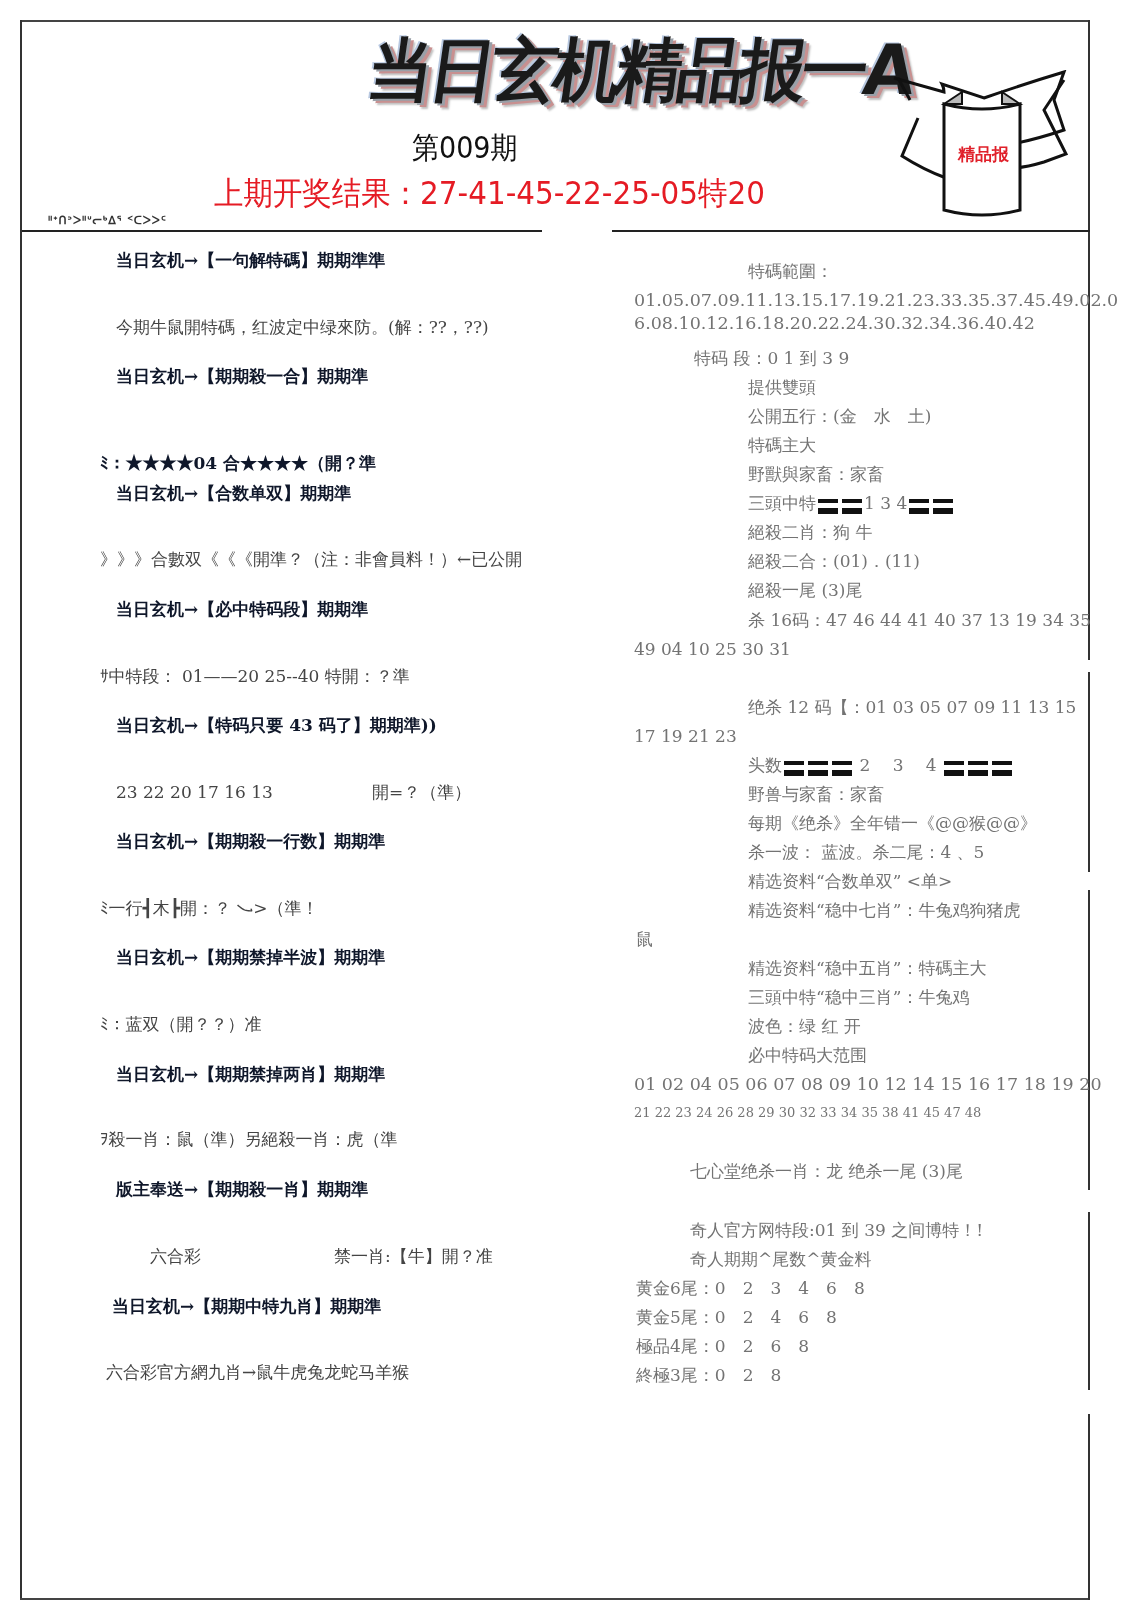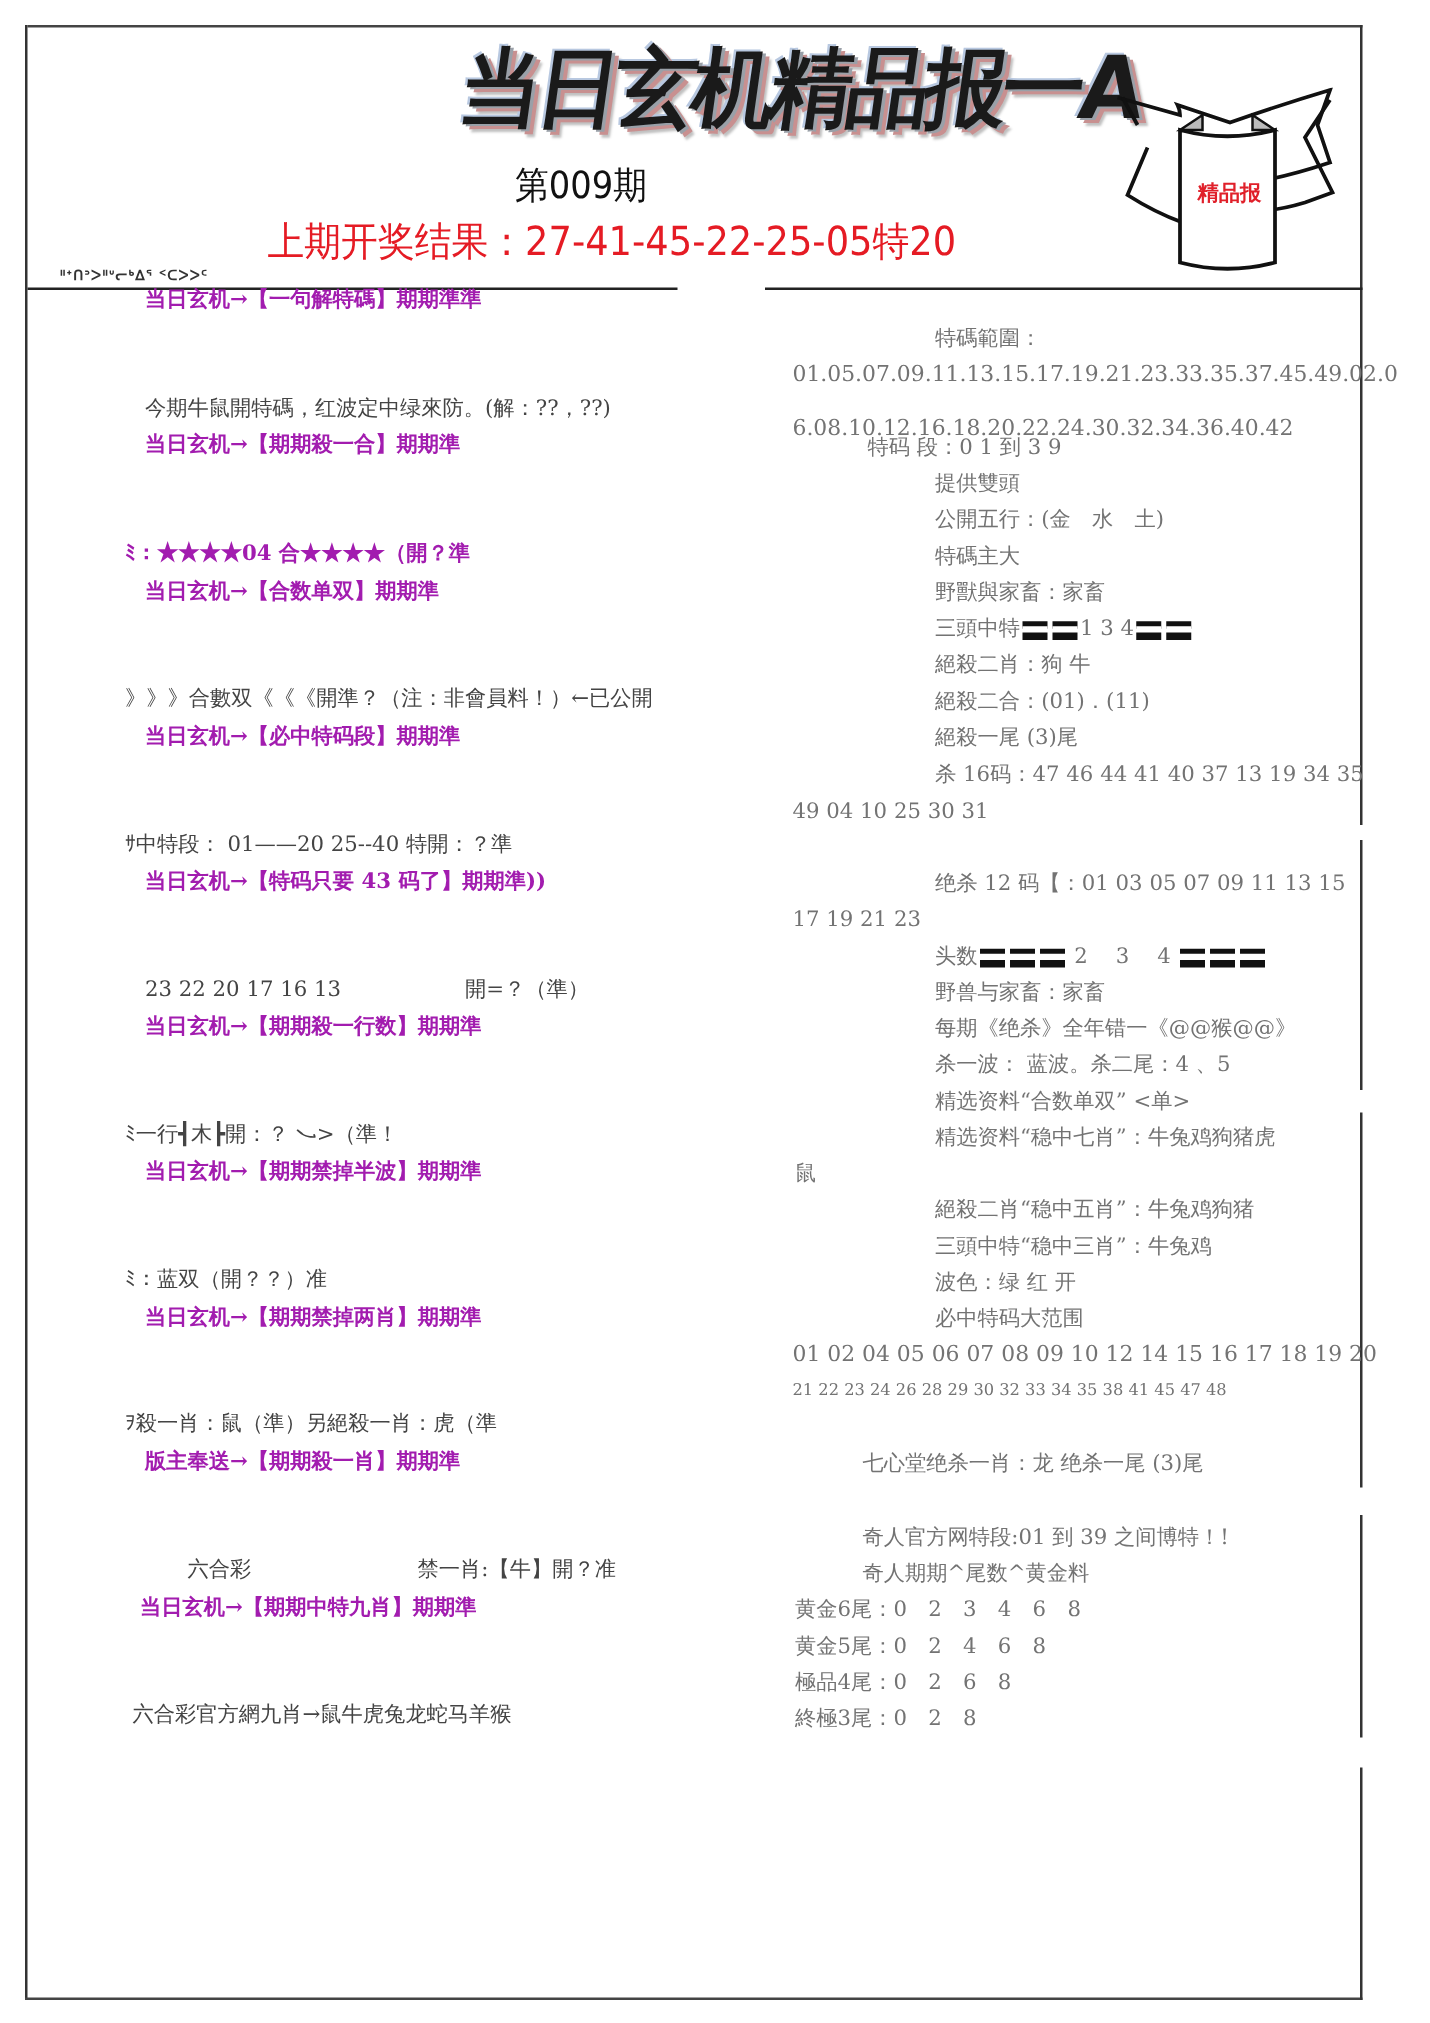--- a/index.html
+++ b/index.html
@@ -20,21 +20,21 @@
       color: #1a1a1a; transform: skewX(-8deg) scaleY(1.05);
       text-shadow: 3px 2px 0 #9aa0a8, 6px 4px 0 #c89090, -2px -1px 0 #b8c8e0, 8px 6px 2px rgba(0,0,0,0.25); }
 
     .issue { position: absolute; left: 412px; top: 128px; font-family: "DejaVu Sans", sans-serif; font-size: 30px; color: #111; transform: scaleX(0.9); transform-origin: left; }
     .last-result { position: absolute; left: 214px; top: 172px; font-family: "DejaVu Sans", sans-serif; font-size: 32px; color: #e51b24; transform: scaleX(0.92); transform-origin: left; white-space: nowrap; }
 
     .badge { position: absolute; left: 884px; top: 70px; width: 200px; height: 152px; }
     .badge-label { position: absolute; left: 958px; top: 143px; font-family: "DejaVu Sans", sans-serif; font-weight: bold; font-size: 17px; color: #e0202a; }
 
     .l { position: absolute; font-size: 17px; white-space: nowrap; line-height: 22px; }
-    .lb { font-weight: bold; color: #a21caf; }
+    .lb { font-weight: bold; color: #0f172a; margin-top: 20px; }
     .lg { color: #444; }
     .r { position: absolute; font-size: 17px; white-space: nowrap; line-height: 22px; color: #737373; }
     .bars { display: inline-block; vertical-align: middle; }
     .bars i { display: inline-block; width: 20px; height: 6px; background: #111; margin: 0 2px; box-shadow: 0 -5px 0 #fff, 0 -9px 0 #111; position: relative; top: 3px; }
   </style>
 </head>
 <body>
 
 <div class="frame-top"></div>
 <div class="frame-left"></div>
@@ -96,21 +96,21 @@
   <div class="l lg" style="left:150px;top:1245px">六合彩</div>
   <div class="l lg" style="left:334px;top:1245px">禁一肖:【牛】開？准</div>
   <div class="l lb" style="left:112px;top:1275px">当日玄机→【期期中特九肖】期期準</div>
 
   <div class="l lg" style="left:106px;top:1361px">六合彩官方網九肖→鼠牛虎兔龙蛇马羊猴</div>
 </div>
 
 <div>
   <div class="r" style="left:748px;top:260px">特碼範圍：</div>
   <div class="r" style="left:634px;top:289px;font-size:17.5px">01.05.07.09.11.13.15.17.19.21.23.33.35.37.45.49.02.0</div>
-  <div class="r" style="left:634px;top:332px;font-size:17.5px">6.08.10.12.16.18.20.22.24.30.32.34.36.40.42</div>
+  <div class="r" style="left:634px;top:312px;font-size:17.5px">6.08.10.12.16.18.20.22.24.30.32.34.36.40.42</div>
   <div class="r" style="left:694px;top:347px">特码 段：0 1 到 3 9</div>
   <div class="r" style="left:748px;top:376px">提供雙頭</div>
   <div class="r" style="left:748px;top:405px">公開五行：(金　水　土)</div>
   <div class="r" style="left:748px;top:434px">特碼主大</div>
   <div class="r" style="left:748px;top:463px">野獸與家畜：家畜</div>
   <div class="r" style="left:748px;top:492px">
     <span>三頭中特</span><span class="bars"><i></i><i></i></span><span>1 3 4</span><span class="bars"><i></i><i></i></span>
   </div>
   <div class="r" style="left:748px;top:521px">絕殺二肖：狗 牛</div>
   <div class="r" style="left:748px;top:550px">絕殺二合：(01)．(11)</div>
@@ -122,21 +122,21 @@
   <div class="r" style="left:634px;top:725px">17 19 21 23</div>
   <div class="r" style="left:748px;top:754px">
     <span>头数</span><span class="bars"><i></i><i></i><i></i></span> <span>2　 3　 4</span> <span class="bars"><i></i><i></i><i></i></span>
   </div>
   <div class="r" style="left:748px;top:783px">野兽与家畜：家畜</div>
   <div class="r" style="left:748px;top:812px">每期《绝杀》全年错一《@@猴@@》</div>
   <div class="r" style="left:748px;top:841px">杀一波： 蓝波。杀二尾：4 、5</div>
   <div class="r" style="left:748px;top:870px">精选资料“合数单双” &lt;单&gt;</div>
   <div class="r" style="left:748px;top:899px">精选资料“稳中七肖”：牛兔鸡狗猪虎</div>
   <div class="r" style="left:636px;top:928px">鼠</div>
-  <div class="r" style="left:748px;top:957px">絕殺二肖“稳中五肖”：牛兔鸡狗猪</div>
+  <div class="r" style="left:748px;top:957px">精选资料“稳中五肖”：特碼主大</div>
   <div class="r" style="left:748px;top:986px">三頭中特“稳中三肖”：牛兔鸡</div>
   <div class="r" style="left:748px;top:1015px">波色：绿 红 开</div>
   <div class="r" style="left:748px;top:1044px">必中特码大范围</div>
   <div class="r" style="left:634px;top:1073px;font-size:17.5px">01 02 04 05 06 07 08 09 10 12 14 15 16 17 18 19 20</div>
   <div class="r" style="left:634px;top:1102px;font-size:13px">21 22 23 24 26 28 29 30 32 33 34 35 38 41 45 47 48</div>
 
   <div class="r" style="left:690px;top:1160px">七心堂绝杀一肖：龙 绝杀一尾 (3)尾</div>
 
   <div class="r" style="left:690px;top:1219px">奇人官方网特段:01 到 39 之间博特！!</div>
   <div class="r" style="left:690px;top:1248px">奇人期期^尾数^黄金料</div>

